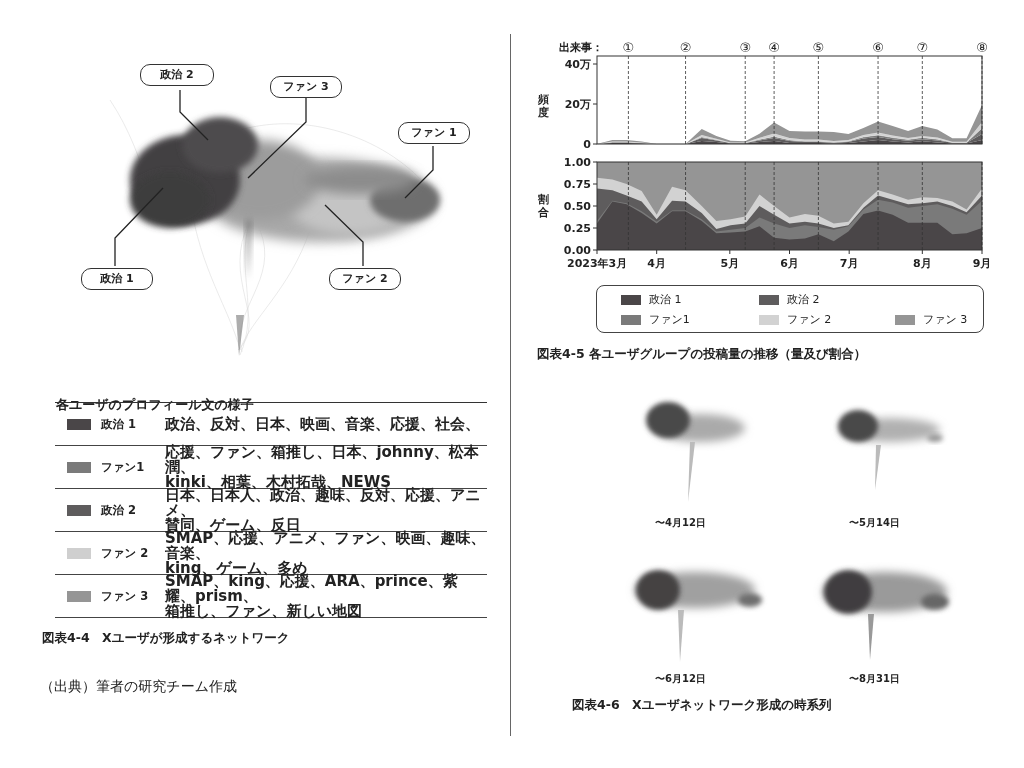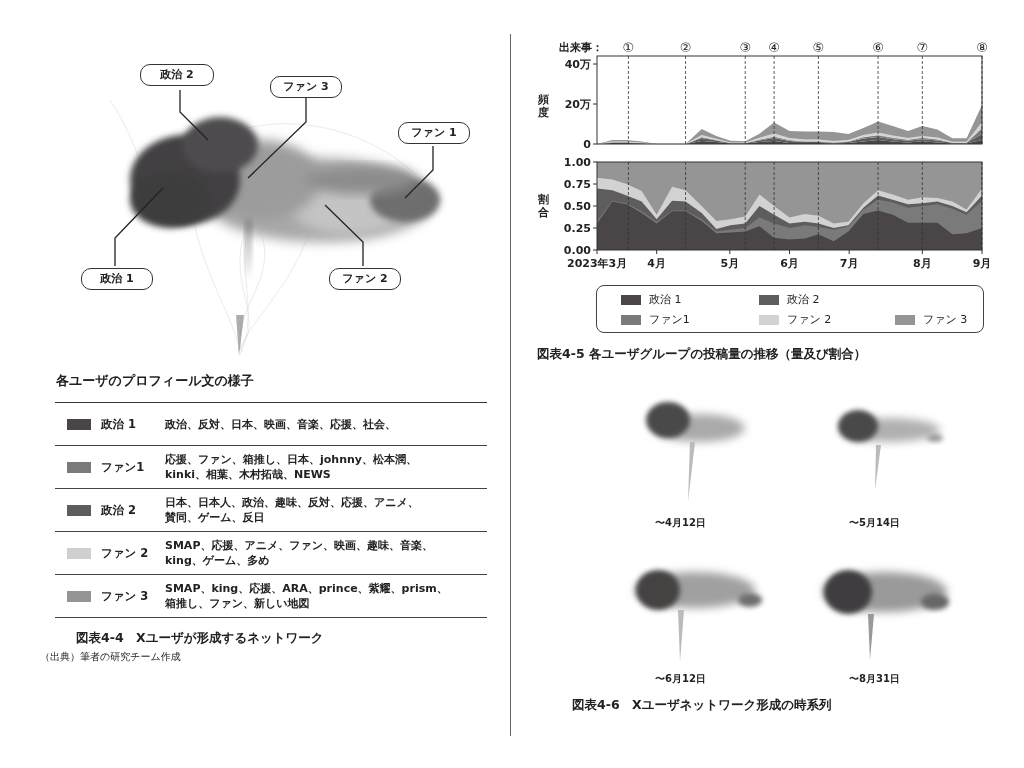--- a/index.html
+++ b/index.html
@@ -7,29 +7,29 @@
          font-family: "DejaVu Sans", "Liberation Sans", sans-serif; color: #222; }
   .abs { position: absolute; }
   .divider { position: absolute; left: 510px; top: 34px; width: 1px; height: 702px; background: #666; }
 
   
   .net { position: absolute; left: 60px; top: 50px; width: 430px; height: 310px; }
   .callout { position: absolute; height: 20px; border: 1.3px solid #333; border-radius: 10px; background: #fff;
              font-size: 11px; font-weight: bold; line-height: 20px; text-align: center; color: #222; }
 
   
-  .ptitle { position: absolute; left: 56px; top: 372px; font-size: 13px; font-weight: bold; }
+  .ptitle { position: absolute; left: 56px; top: 396px; font-size: 13px; font-weight: bold; }
   .ptable { position: absolute; left: 55px; top: 402px; width: 432px; border-top: 1.5px solid #333; }
   .prow { display: flex; align-items: center; border-bottom: 1.5px solid #444; height: 42px; }
   .swatch { width: 24px; height: 11px; margin-left: 12px; margin-right: 10px; flex: none; }
   .plabel { width: 64px; font-size: 11.5px; font-weight: bold; flex: none; }
-  .pwords { font-size: 11px; font-weight: bold; line-height: 15px; color: #222; }
+  .pwords { font-size: 15px; font-weight: bold; line-height: 15px; color: #222; }
 
   .cap { position: absolute; font-size: 12.5px; font-weight: bold; color: #222; text-align: center; }
-  .src { position: absolute; font-size: 10px; color: #222; }
+  .src { position: absolute; font-size: 14px; color: #222; margin-top: 28px; }
 
   
   .legend { position: absolute; left: 596px; top: 285px; width: 386px; height: 46px;
             border: 1.2px solid #444; border-radius: 8px; }
   .lg { position: absolute; display: flex; align-items: center; font-size: 11px; }
   .lg .sw { width: 20px; height: 10px; margin-right: 8px; }
 
   .thumbcap { position: absolute; font-size: 10px; font-weight: bold; }
 </style>
 </head>
@@ -122,21 +122,21 @@
   </div>
   <div class="prow">
     <div class="swatch" style="background:#959595"></div>
     <div class="plabel">ファン 3</div>
     <div class="pwords">
         <div>SMAP、king、応援、ARA、prince、紫耀、prism、</div>
         <div>箱推し、ファン、新しい地図</div>
       </div>
   </div>
 </div>
-<div class="cap" style="left:42px;top:630px;margin-left:34px;">図表4-4　Xユーザが形成するネットワーク</div>
+<div class="cap" style="left:42px;top:630px;">図表4-4　Xユーザが形成するネットワーク</div>
 <div class="src" style="left:40px;top:650px;">（出典）筆者の研究チーム作成</div>
 
 <svg id="charts" class="abs" style="left:520px;top:30px;" width="490" height="250" viewBox="520 30 490 250">
   <g id="topChart">
       <path d="M597,144 L612.4,143 L626.645,143 L641.66,143.4 L656.675,144 L672.075,144 L685.55,144 L701.72,141 L716.35,142 L730.595,143.4 L745.225,143.4 L759.47,142 L774.1,141 L789.5,143 L804.9,143 L818.375,143 L833.775,143.4 L848.405,143 L863.42,141.6 L878.05,140 L892.6800000000001,141.6 L908.08,142.4 L922.325,141.2 L937.3399999999999,142.4 L952.355,143.4 L966.5999999999999,143.4 L982,140 L982,144 L966.5999999999999,144 L952.355,144 L937.3399999999999,144 L922.325,144 L908.08,144 L892.6800000000001,144 L878.05,144 L863.42,144 L848.405,144 L833.775,144 L818.375,144 L804.9,144 L789.5,144 L774.1,144 L759.47,144 L745.225,144 L730.595,144 L716.35,144 L701.72,144 L685.55,144 L672.075,144 L656.675,144 L641.66,144 L626.645,144 L612.4,144 L597,144 Z" fill="#4a4648" stroke="none" stroke-width="0.6"></path>
       <path d="M597,144 L612.4,142.4 L626.645,142.4 L641.66,143 L656.675,144 L672.075,144 L685.55,144 L701.72,138 L716.35,140.4 L730.595,143 L745.225,143 L759.47,140.4 L774.1,138 L789.5,141 L804.9,142 L818.375,142 L833.775,142.8 L848.405,142 L863.42,138.6 L878.05,137 L892.6800000000001,139.2 L908.08,140.8 L922.325,139.2 L937.3399999999999,140.4 L952.355,142.8 L966.5999999999999,142.8 L982,134 L982,140 L966.5999999999999,143.4 L952.355,143.4 L937.3399999999999,142.4 L922.325,141.2 L908.08,142.4 L892.6800000000001,141.6 L878.05,140 L863.42,141.6 L848.405,143 L833.775,143.4 L818.375,143 L804.9,143 L789.5,143 L774.1,141 L759.47,142 L745.225,143.4 L730.595,143.4 L716.35,142 L701.72,141 L685.55,144 L672.075,144 L656.675,144 L641.66,143.4 L626.645,143 L612.4,143 L597,144 Z" fill="#5e5c5d" stroke="none" stroke-width="0.6"></path>
       <path d="M597,144 L612.4,142 L626.645,142 L641.66,142.8 L656.675,144 L672.075,144 L685.55,144 L701.72,137 L716.35,139.8 L730.595,142.8 L745.225,142.8 L759.47,139.4 L774.1,136.4 L789.5,140 L804.9,141.2 L818.375,141.2 L833.775,142.2 L848.405,141.2 L863.42,137 L878.05,135 L892.6800000000001,137.6 L908.08,139.6 L922.325,137.6 L937.3399999999999,139.2 L952.355,142.4 L966.5999999999999,142.4 L982,128 L982,134 L966.5999999999999,142.8 L952.355,142.8 L937.3399999999999,140.4 L922.325,139.2 L908.08,140.8 L892.6800000000001,139.2 L878.05,137 L863.42,138.6 L848.405,142 L833.775,142.8 L818.375,142 L804.9,142 L789.5,141 L774.1,138 L759.47,140.4 L745.225,143 L730.595,143 L716.35,140.4 L701.72,138 L685.55,144 L672.075,144 L656.675,144 L641.66,143 L626.645,142.4 L612.4,142.4 L597,144 Z" fill="#7a7a7a" stroke="none" stroke-width="0.6"></path>
       <path d="M597,144 L612.4,141.6 L626.645,141.6 L641.66,142.6 L656.675,144 L672.075,144 L685.55,144 L701.72,135 L716.35,138.8 L730.595,142.4 L745.225,142.4 L759.47,137.8 L774.1,133.4 L789.5,138 L804.9,139.6 L818.375,139.6 L833.775,141 L848.405,140 L863.42,135 L878.05,132.6 L892.6800000000001,135.6 L908.08,138 L922.325,136 L937.3399999999999,137.6 L952.355,141.8 L966.5999999999999,141.8 L982,122 L982,128 L966.5999999999999,142.4 L952.355,142.4 L937.3399999999999,139.2 L922.325,137.6 L908.08,139.6 L892.6800000000001,137.6 L878.05,135 L863.42,137 L848.405,141.2 L833.775,142.2 L818.375,141.2 L804.9,141.2 L789.5,140 L774.1,136.4 L759.47,139.4 L745.225,142.8 L730.595,142.8 L716.35,139.8 L701.72,137 L685.55,144 L672.075,144 L656.675,144 L641.66,142.8 L626.645,142 L612.4,142 L597,144 Z" fill="#d2d2d2" stroke="#e0e0e0" stroke-width="0.6"></path>
       <path d="M597,144 L612.4,140 L626.645,140 L641.66,141.6 L656.675,144 L672.075,144 L685.55,144 L701.72,129 L716.35,136 L730.595,140.8 L745.225,141.2 L759.47,133.8 L774.1,122.4 L789.5,131 L804.9,131.6 L818.375,131.6 L833.775,132 L848.405,134 L863.42,128 L878.05,121.6 L892.6800000000001,126 L908.08,131 L922.325,126 L937.3399999999999,129.6 L952.355,138.2 L966.5999999999999,138.2 L982,105 L982,122 L966.5999999999999,141.8 L952.355,141.8 L937.3399999999999,137.6 L922.325,136 L908.08,138 L892.6800000000001,135.6 L878.05,132.6 L863.42,135 L848.405,140 L833.775,141 L818.375,139.6 L804.9,139.6 L789.5,138 L774.1,133.4 L759.47,137.8 L745.225,142.4 L730.595,142.4 L716.35,138.8 L701.72,135 L685.55,144 L672.075,144 L656.675,144 L641.66,142.6 L626.645,141.6 L612.4,141.6 L597,144 Z" fill="#959595" stroke="none" stroke-width="0.6"></path>
     </g>

